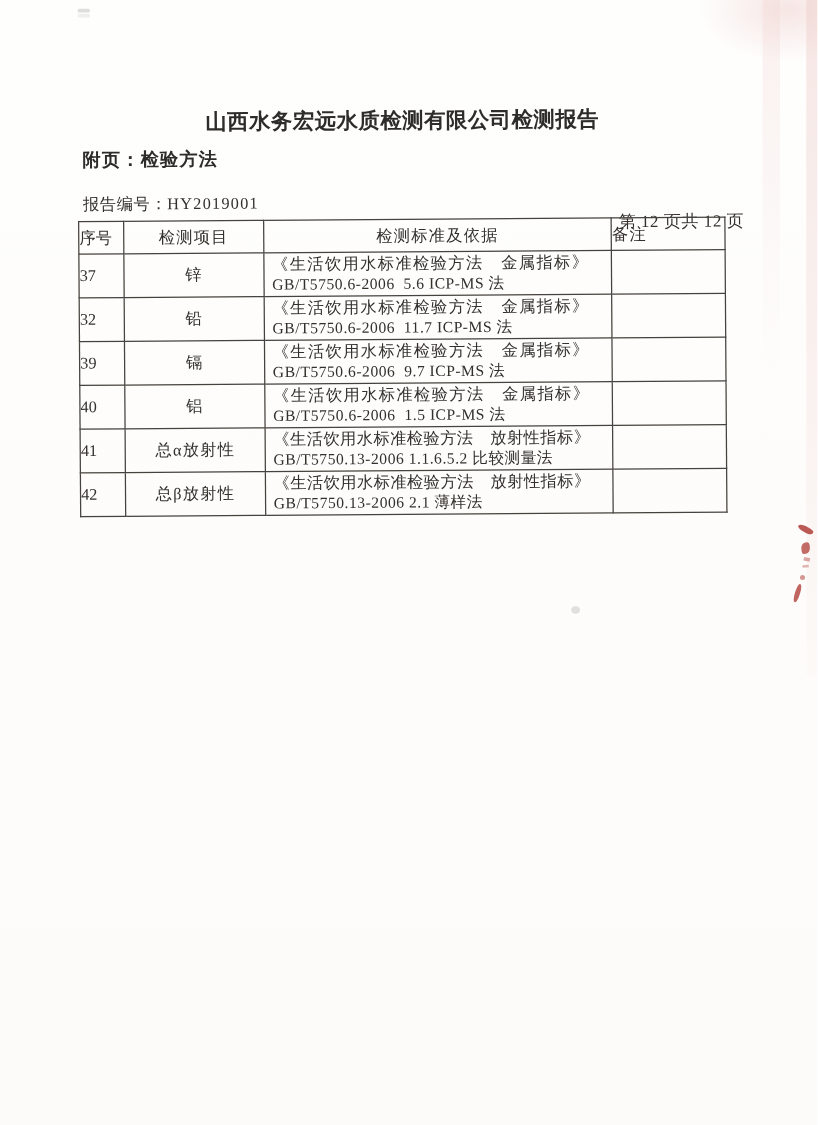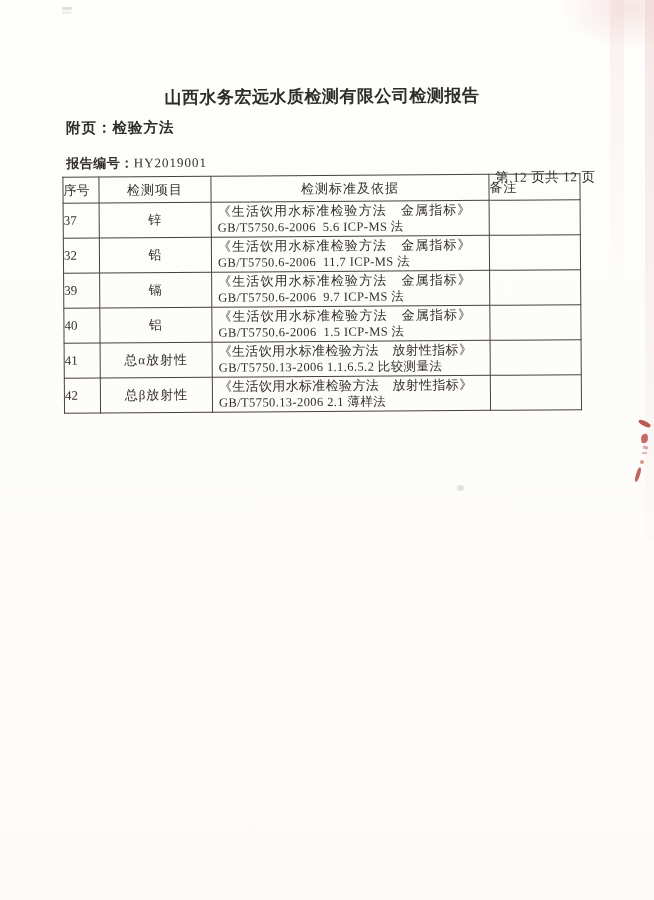--- a/index.html
+++ b/index.html
@@ -38,21 +38,21 @@
     font-weight: bold;
     letter-spacing: 1px;
     color: #2e2c29;
   }
   .meta-report-no {
     position: absolute;
     top: 153px; left: 68px;
     font-size: 13px;
     letter-spacing: 0.5px;
   }
-  .meta-report-no .label { font-weight: bold; }
+  .meta-report-no .label { font-weight: normal; }
   .meta-report-no .value { font-weight: normal; letter-spacing: 1px; }
   .meta-page {
     position: absolute;
     top: 150px; right: 57px;
     font-size: 13.5px;
     letter-spacing: 0.5px;
     white-space: pre;
     margin-top: 20px;
   }
   table.method-table {

